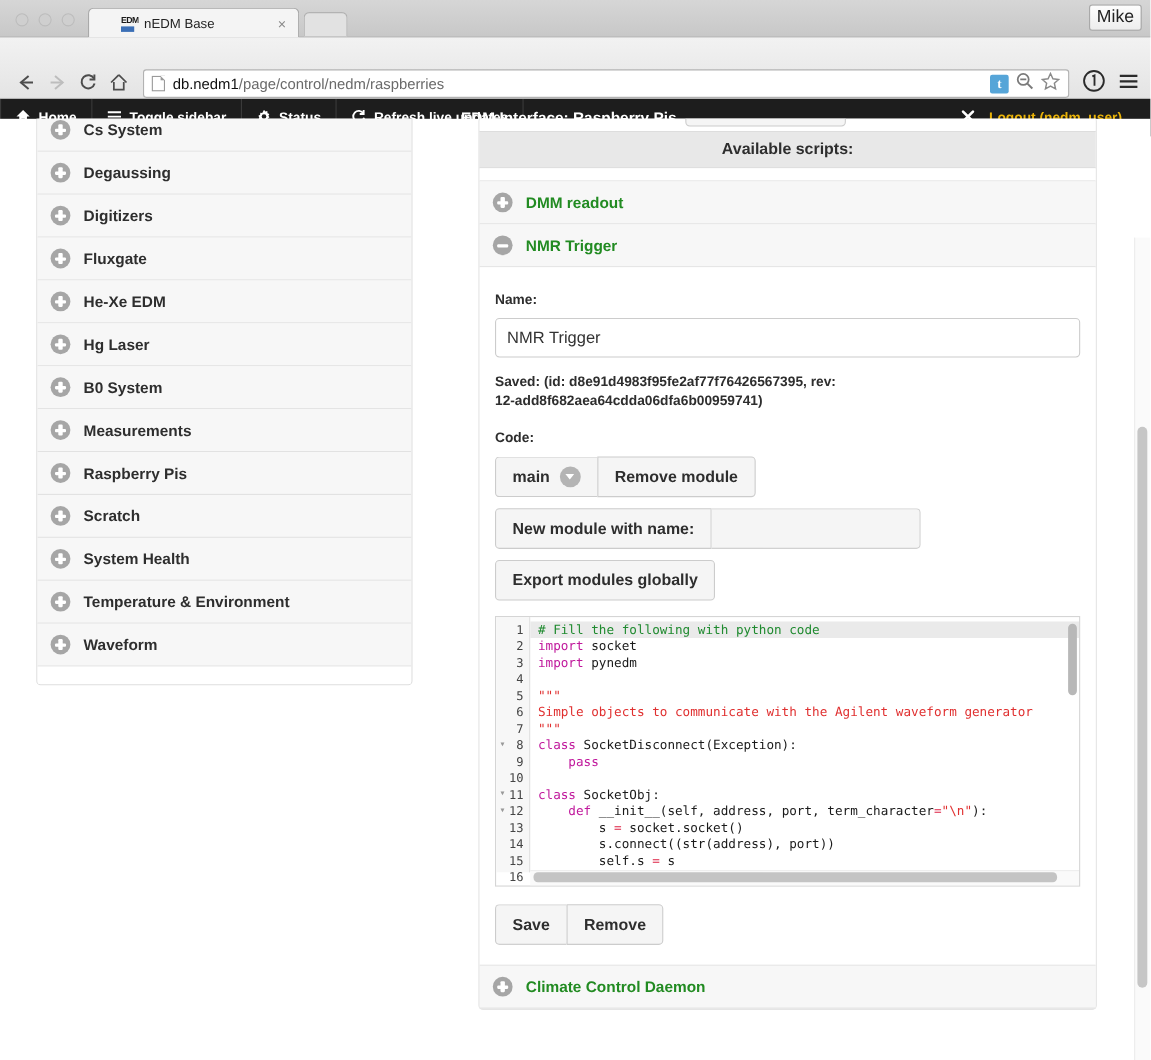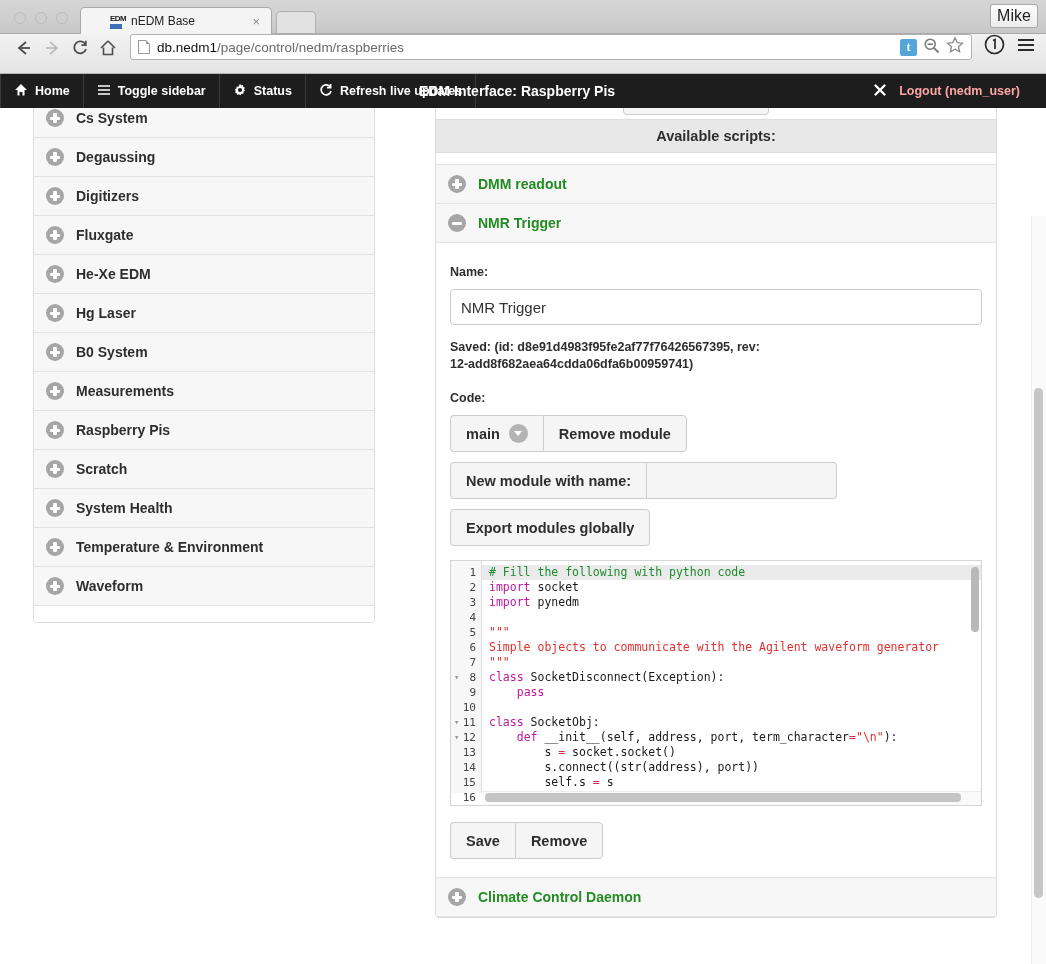--- a/index.html
+++ b/index.html
@@ -57,24 +57,24 @@
   .profile-btn {
     position: absolute; right: 8px; top: 4px;
     width: 48px; height: 24px;
     border: 1px solid #a9a9a9; border-radius: 3px;
     background: linear-gradient(#fdfdfd,#ededed);
     font-size: 16px; color: #222;
     display:flex; align-items:center; justify-content:center;
   }
 
   .navbar-chrome {
-    height: 40px;
+    height: 56px;
     background: linear-gradient(#f2f2f2,#e4e4e4);
     border-bottom: 1px solid #b4b4b4;
-    display: flex; align-items: flex-start;
+    display: flex; align-items: flex-end;
     padding: 0 10px;
   }
   .navbtn { width: 28px; height: 28px; display:flex; align-items:center; justify-content:center; color:#4d4d4d; }
   .navbtn svg { display:block; }
   .navbtn.disabled { color: #b5b5b5; }
   .urlbar {
     flex: 1; height: 26px; margin: 0 6px 0 8px;
     background: #fff; border: 1px solid #b2b2b2; border-radius: 3px;
     display: flex; align-items: center; padding: 0 4px 0 7px;
   }
@@ -103,21 +103,21 @@
   .nav-item:first-child { border-left: 1px solid #3a3a3a; }
   .brand-title {
     color: #fff; font-size: 14px; font-weight: bold;
     display: flex; align-items: center;
     padding-left: 6px; white-space: nowrap;
     position: absolute; left: 413px; top: 0; height: 34px;
   }
   .logout {
     position: absolute; right: 14px; top: 0; height: 34px;
     display:flex; align-items:center; gap:12px;
-    color:#fca5a5; font-size:12.5px; font-weight:bold;
+    color:#eab308; font-size:12.5px; font-weight:bold;
     padding: 0 12px; white-space: nowrap;
   }
 
   
   .page {
     position: absolute; top: 108px; left: 0;
     width: 1046px; height: 856px;
     background: #fff; overflow: hidden;
   }
 

